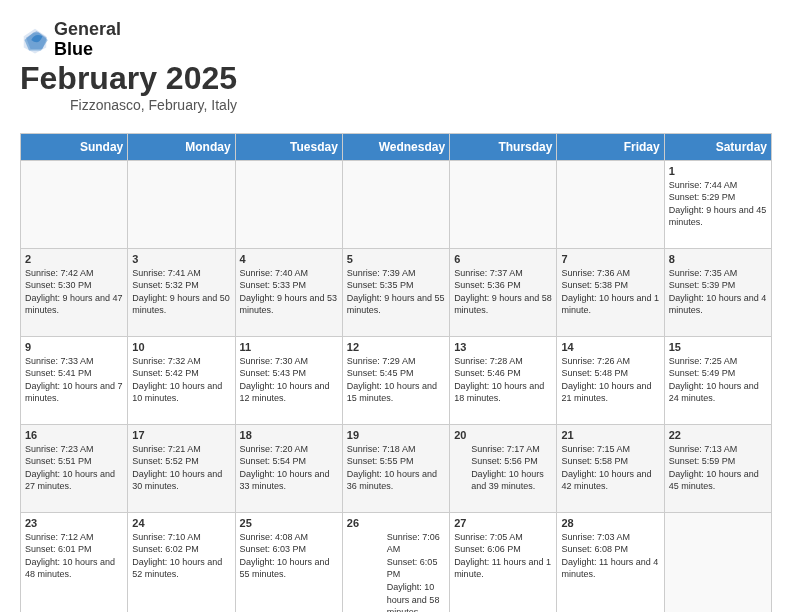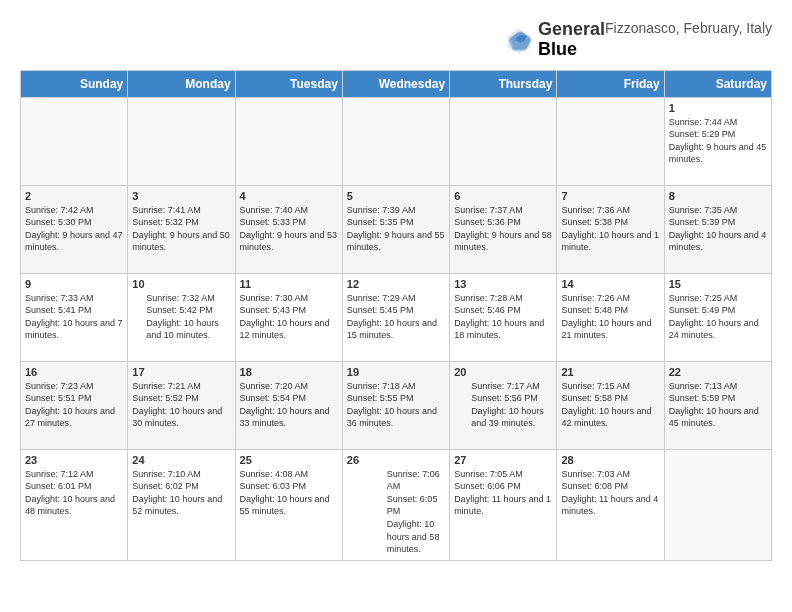--- a/index.html
+++ b/index.html
@@ -5,23 +5,24 @@
     * { margin: 0; padding: 0; box-sizing: border-box; }
     body {
       font-family: Arial, sans-serif;
       background: #fff;
       width: 792px;
       min-height: 612px;
       padding: 20px;
     }
     .header {
       display: flex;
-      justify-content: flex-end;
+      justify-content: flex-start;
       align-items: flex-start;
-      margin-bottom: 10px;
+      margin-bottom: 20px;
+      flex-direction: column;
     }
     .logo {
       display: flex;
       align-items: center;
     }
     .logo-text {
       display: flex;
       flex-direction: column;
       font-size: 18px;
       font-weight: bold;
@@ -100,20 +101,21 @@
       <polygon points="22,8 36,17 30,32 14,32 8,17" fill="#1a5fb4" opacity="0.3"></polygon>
       <polygon points="25,10 37,20 28,34 12,34 6,20 18,10" fill="#3d85c8" opacity="0.5"></polygon>
       <path d="M15 20 Q20 10 30 15 Q25 28 15 20Z" fill="#3d85c8"></path>
     </svg>
     <div class="logo-text">
       <span class="general">General</span>
       <span class="blue">Blue</span>
     </div>
   </div>
   <div class="title-section">
+    <div class="month-title">February 2025</div>
     <div class="location">Fizzonasco, February, Italy</div>
   </div>
 </div>
 
 <table>
   <thead>
     <tr>
     <th>Sunday</th>
         <th>Monday</th>
         <th>Tuesday</th>
@@ -184,21 +186,21 @@
       </tr>
       <tr>
         <td>
           <div class="day-number">9</div>
           <div class="day-info" style="white-space: pre-line;">Sunrise: 7:33 AM
 Sunset: 5:41 PM
 Daylight: 10 hours and 7 minutes.</div>
         </td>
         <td>
           <div class="day-number">10</div>
-          <div class="day-info" style="white-space: pre-line; margin-left: 14px;">Sunrise: 7:32 AM
+          <div class="day-info" style="white-space: pre-line;">Sunrise: 7:32 AM
 Sunset: 5:42 PM
 Daylight: 10 hours and 10 minutes.</div>
         </td>
         <td>
           <div class="day-number">11</div>
           <div class="day-info" style="white-space: pre-line;">Sunrise: 7:30 AM
 Sunset: 5:43 PM
 Daylight: 10 hours and 12 minutes.</div>
         </td>
         <td>

